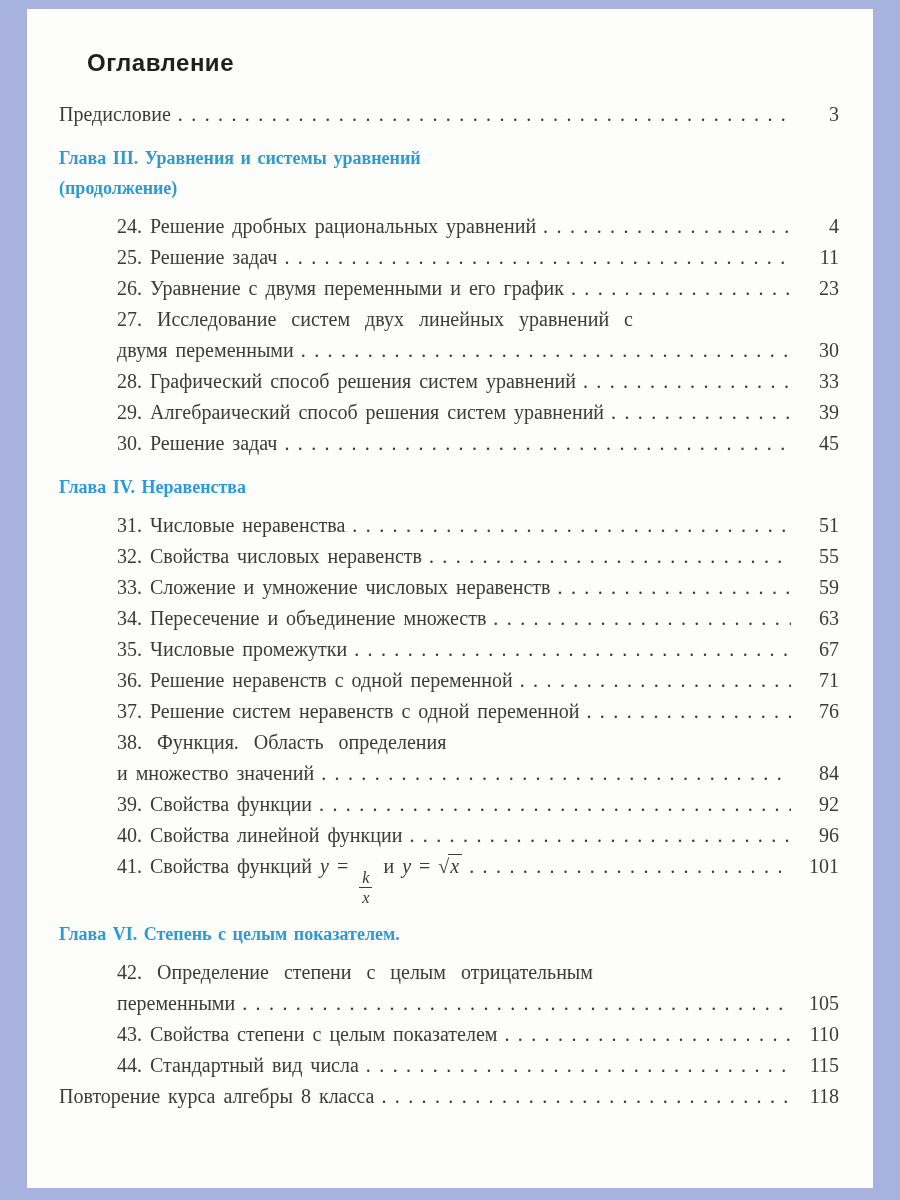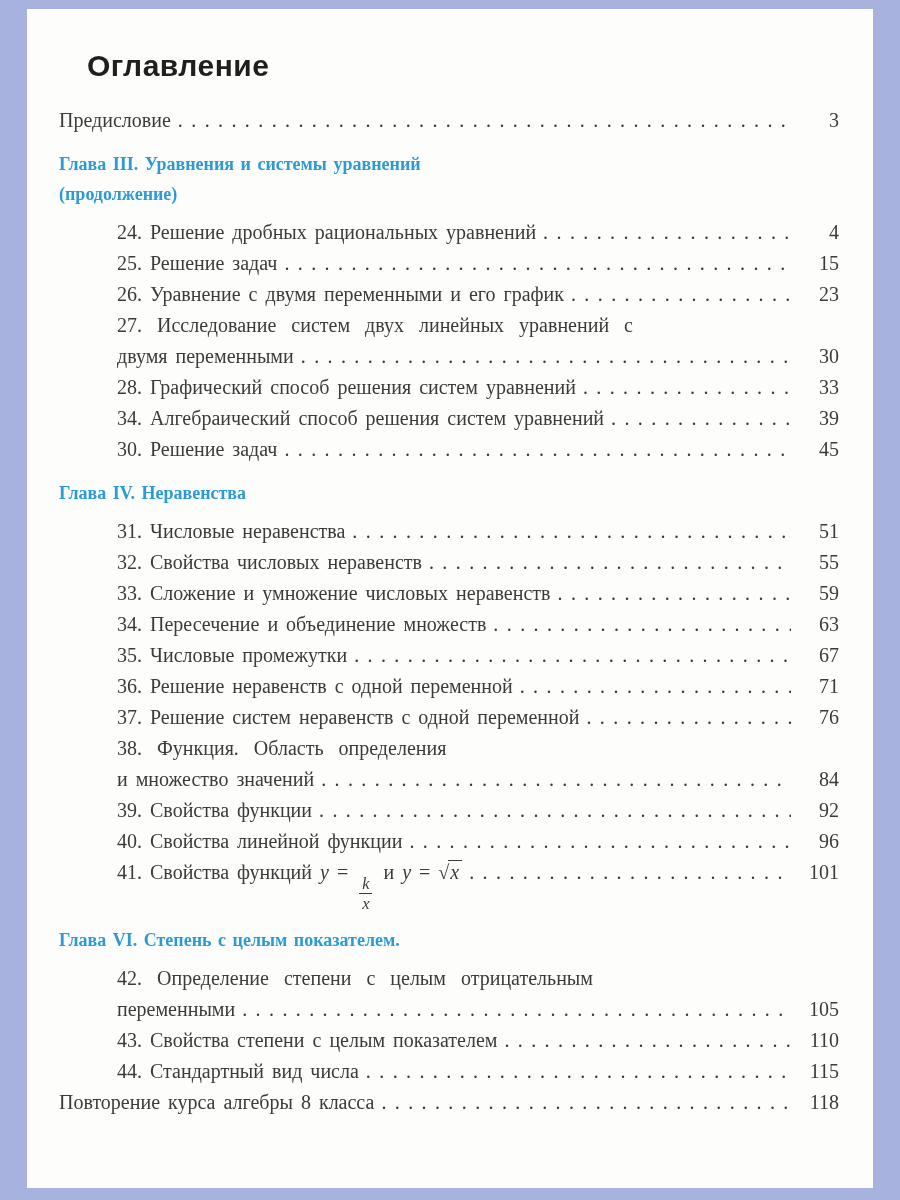--- a/index.html
+++ b/index.html
@@ -10,21 +10,21 @@
   }
   .sheet {
     position: absolute; left: 27px; right: 27px; top: 9px; bottom: 12px;
     background: #fdfdfb;
     padding: 40px 34px 0 32px;
     box-sizing: border-box;
     overflow: hidden;
   }
   .title {
     font-family: "Liberation Sans", "DejaVu Sans", sans-serif;
-    font-weight: bold; font-size: 30px;
+    font-weight: bold; font-size: 24px;
     color: var(--title-color, #1f1f1f);
     margin: 0 0 22px 28px; letter-spacing: 0.5px;
   }
   .toc { color: var(--text-color, #3b3b3b); font-size: 20px; }
   .toc-row { display: flex; align-items: flex-start; line-height: 31px; word-spacing: 3px; }
   .toc-row.spread { word-spacing: 10px; }
   .entry.indent-1 .toc-row { margin-left: 58px; }
   .chapter {
     font-weight: bold; color: var(--accent, #2b9ad5);
     font-size: 18px; line-height: 30px; margin: 13px 0 8px 0; word-spacing: 2px;
@@ -67,21 +67,21 @@
         <div class="toc-row">
           <span class="row-text">24. Решение дробных рациональных уравнений</span>
           <span class="dots"></span>
           <span class="page">4</span>
         </div>
       </div>
       <div class="entry indent-1">
         <div class="toc-row">
           <span class="row-text">25. Решение задач</span>
           <span class="dots"></span>
-          <span class="page">15</span>
+          <span class="page">11</span>
         </div>
       </div>
       <div class="entry indent-1">
         <div class="toc-row">
           <span class="row-text">26. Уравнение с двумя переменными и его график</span>
           <span class="dots"></span>
           <span class="page">23</span>
         </div>
       </div>
       <div class="entry indent-1">
@@ -96,21 +96,21 @@
       </div>
       <div class="entry indent-1">
         <div class="toc-row">
           <span class="row-text">28. Графический способ решения систем уравнений</span>
           <span class="dots"></span>
           <span class="page">33</span>
         </div>
       </div>
       <div class="entry indent-1">
         <div class="toc-row">
-          <span class="row-text">34. Алгебраический способ решения систем уравнений</span>
+          <span class="row-text">29. Алгебраический способ решения систем уравнений</span>
           <span class="dots"></span>
           <span class="page">39</span>
         </div>
       </div>
       <div class="entry indent-1">
         <div class="toc-row">
           <span class="row-text">30. Решение задач</span>
           <span class="dots"></span>
           <span class="page">45</span>
         </div>

